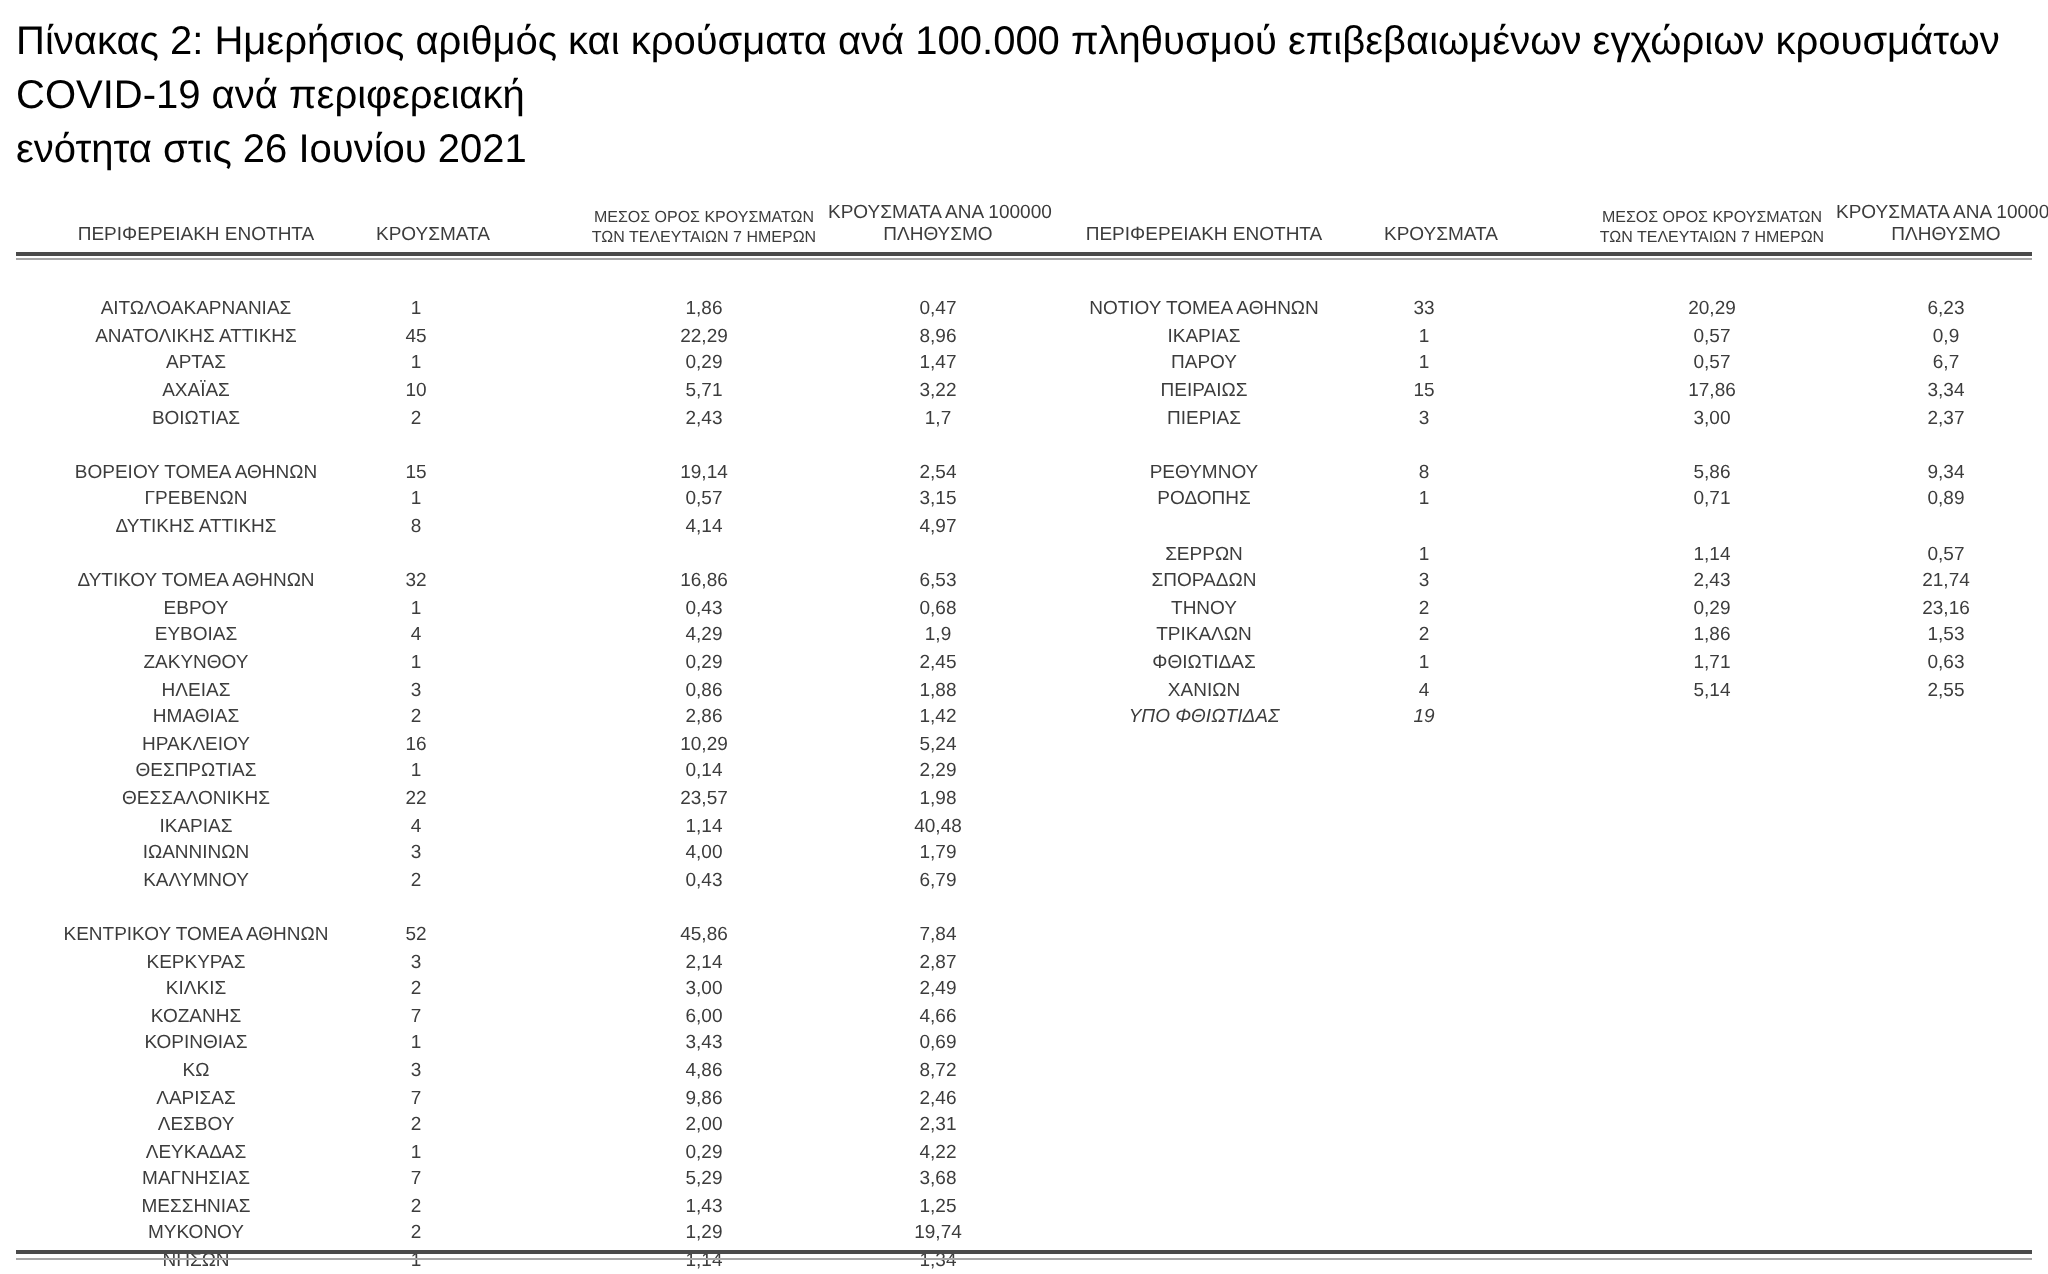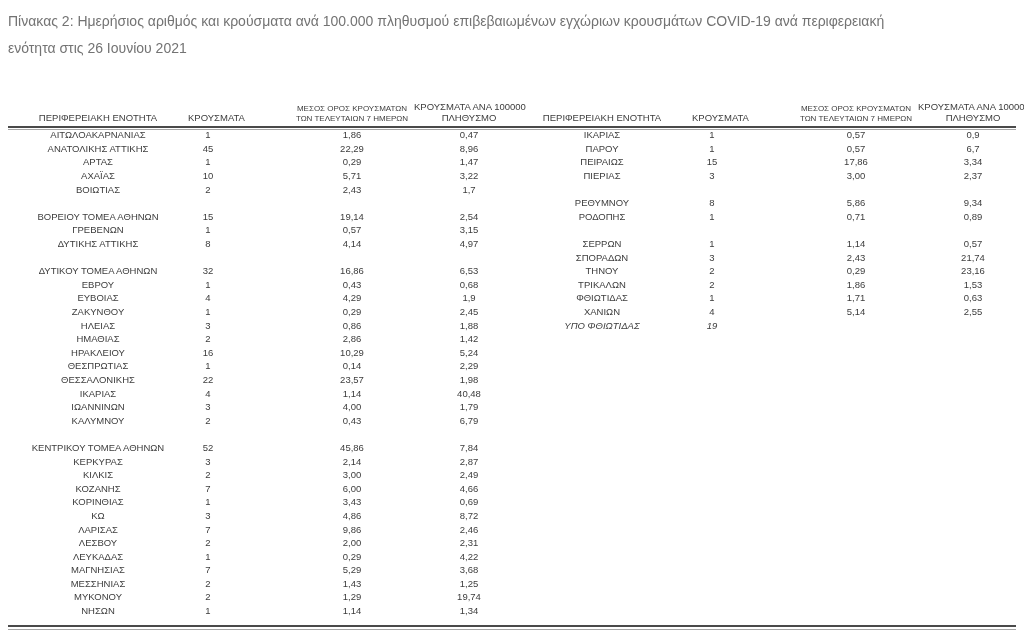--- a/index.html
+++ b/index.html
@@ -4,34 +4,34 @@
 <style>
   html,body{margin:0;padding:0;}
   body{
     width:1024px;height:637px;background:#ffffff;
     font-family:"Liberation Sans","DejaVu Sans",sans-serif;
     position:relative;overflow:hidden;
     -webkit-font-smoothing:antialiased;
   }
   .title{
     position:absolute;left:8px;top:8px;width:1010px;
-    color:#737373;font-size:14px;line-height:27px;font-weight:400;
+    color:#000000;font-size:20px;line-height:27px;font-weight:400;
   }
   .tables{
     position:absolute;left:8px;top:96px;width:1008px;display:flex;
   }
   .half{width:504px;flex:0 0 504px;}
   .thead{
     display:flex;align-items:flex-end;height:27px;
     padding-bottom:3px;border-bottom:2px solid #4a4a4a;
   }
   .header-subrule{position:absolute;left:8px;top:129px;width:1008px;height:1px;background:#a6a6a6;}
   .bottom-rule{position:absolute;left:8px;top:625px;width:1008px;height:2px;background:#4a4a4a;}
   .bottom-subrule{position:absolute;left:8px;top:629px;width:1008px;height:1px;background:#a6a6a6;}
-  .tbody{padding-top:0;}
+  .tbody{padding-top:20px;}
   .tr{display:flex;align-items:center;height:13.6px;}
   .tr.spacer{height:13.6px;}
   .tr.em .td{font-style:italic;}
   .td,.th{
     text-align:center;color:#3c3c3c;font-size:9.5px;white-space:nowrap;
   }
   .c1{width:180px;flex:0 0 180px;}
   .c2{width:40px;flex:0 0 40px;}
   .c3{width:120px;flex:0 0 120px;margin-left:64px;}
   .c4{width:110px;flex:0 0 110px;margin-left:2px;}
@@ -274,20 +274,26 @@
         <div>ΜΕΣΟΣ ΟΡΟΣ ΚΡΟΥΣΜΑΤΩΝ</div>
         <div>ΤΩΝ ΤΕΛΕΥΤΑΙΩΝ 7 ΗΜΕΡΩΝ</div>
       </div>
       <div class="th c4">
         <div>ΚΡΟΥΣΜΑΤΑ ΑΝΑ 100000</div>
         <div>ΠΛΗΘΥΣΜΟ</div>
       </div>
     </div>
     <div class="tbody">
         <div class="tr">
+          <div class="td c1">ΝΟΤΙΟΥ ΤΟΜΕΑ ΑΘΗΝΩΝ</div>
+          <div class="td c2">33</div>
+          <div class="td c3">20,29</div>
+          <div class="td c4">6,23</div>
+        </div>
+        <div class="tr">
           <div class="td c1">ΙΚΑΡΙΑΣ</div>
           <div class="td c2">1</div>
           <div class="td c3">0,57</div>
           <div class="td c4">0,9</div>
         </div>
         <div class="tr">
           <div class="td c1">ΠΑΡΟΥ</div>
           <div class="td c2">1</div>
           <div class="td c3">0,57</div>
           <div class="td c4">6,7</div>

